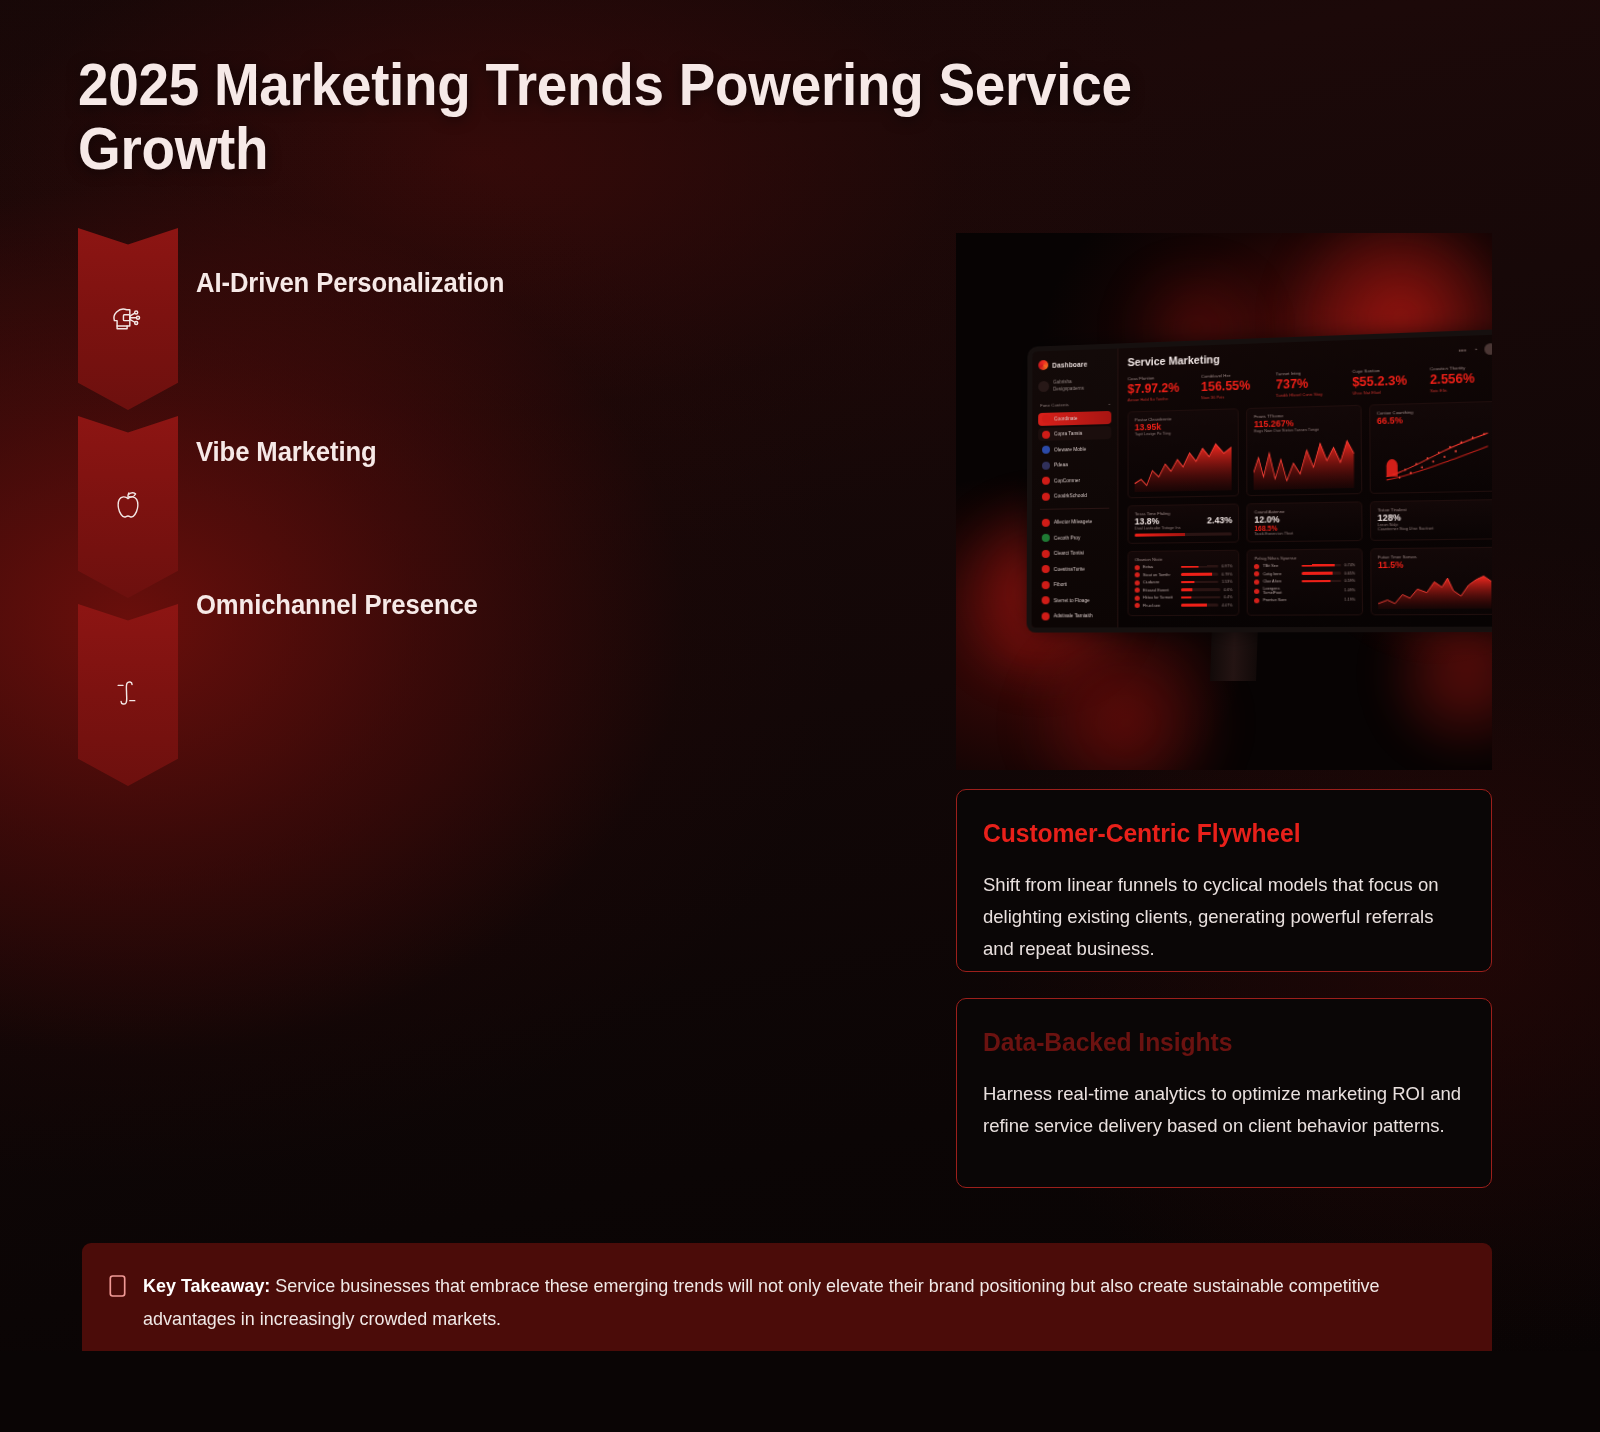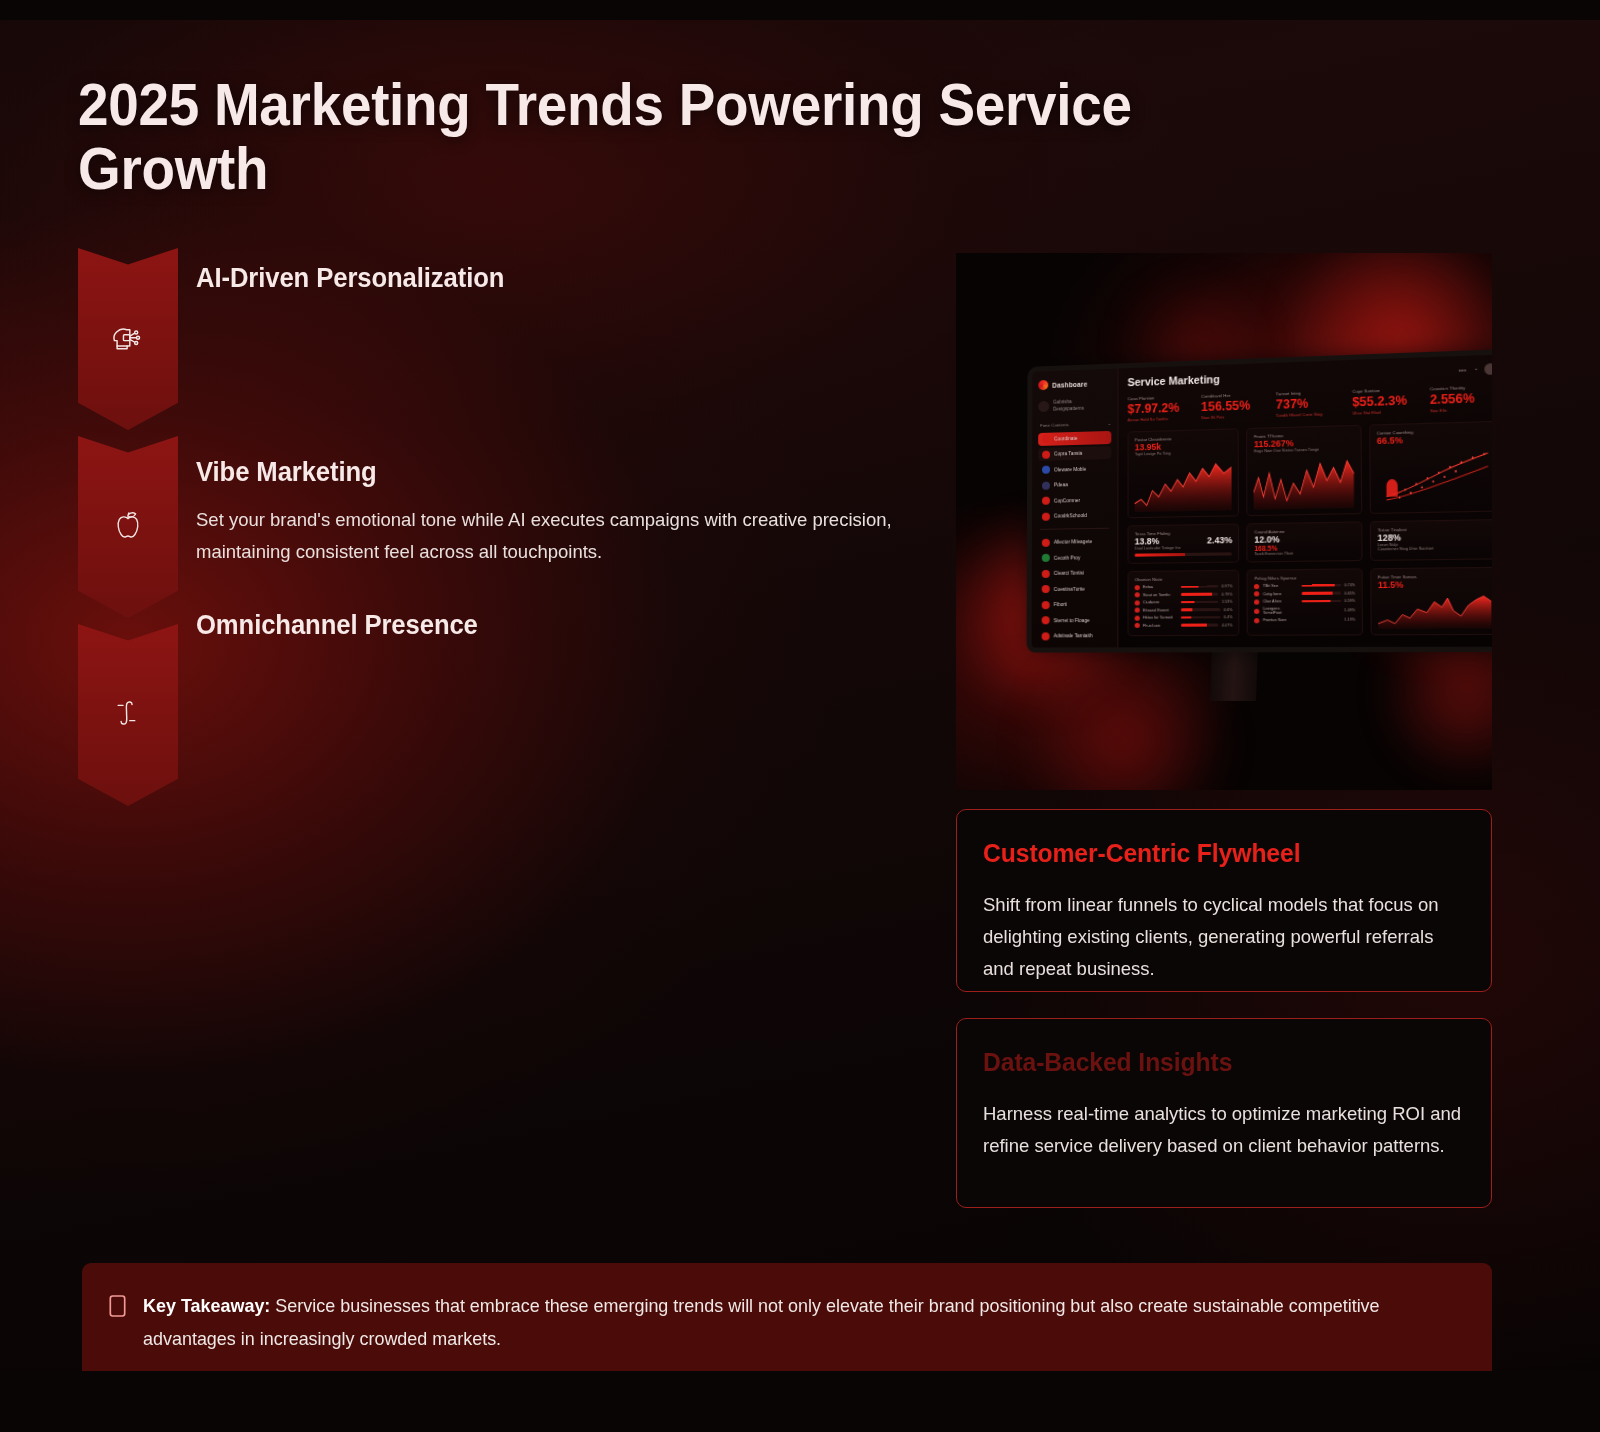--- a/index.html
+++ b/index.html
@@ -22,21 +22,20 @@
     position: absolute;
     inset: 0;
     width: 1600px;
     height: 1351px;
     background:
       radial-gradient(ellipse 900px 700px at 8% 46%, rgba(120, 16, 12, 0.85) 0%, rgba(92, 12, 10, 0.55) 32%, rgba(40, 7, 6, 0.18) 62%, rgba(10, 5, 5, 0) 80%),
       radial-gradient(ellipse 1000px 520px at 30% 12%, rgba(74, 11, 9, 0.55) 0%, rgba(38, 7, 6, 0.22) 48%, rgba(10, 5, 5, 0) 76%),
       radial-gradient(ellipse 700px 620px at 92% 70%, rgba(58, 9, 8, 0.45) 0%, rgba(10, 5, 5, 0) 70%),
       linear-gradient(168deg, #150808 0%, #1c0909 18%, #120707 52%, #0b0505 78%, #080404 100%);
     overflow: hidden;
-    margin-top: 20px;
   }
 
   
   .title {
     position: absolute;
     left: 78px;
     top: 54px;
     width: 1320px;
     font-size: 59px;
     line-height: 1.08;
@@ -318,27 +317,26 @@
           <path d="M24.5 12.5 C24.5 9.5 20.5 8.8 19 11 C17.6 13.2 18.4 18 18.4 22 C18.4 26 19.2 30.8 17.8 33 C16.3 35.2 12.3 34.5 12.3 31.5"></path>
           <path d="M9 13.5 L14.5 13.5"></path>
           <path d="M22 30.5 L27.5 30.5"></path>
         </svg>
       </span>
     </div>
   </div>
 
   <div>
 
-    <div class="trend-text" style="top:243px;">
+    <div class="trend-text" style="top:268px;">
       <div class="trend-heading">AI-Driven Personalization</div>
     </div>
 
     <div class="trend-text" style="top:437px;">
       <div class="trend-heading">Vibe Marketing</div>
-      <div class="trend-body">Set your brand's emotional tone while AI executes campaigns with creative precision, maintaining consistent feel across all touchpoints.</div>
     </div>
 
     <div class="trend-text" style="top:590px;">
       <div class="trend-heading">Omnichannel Presence</div>
     </div>
   </div>
 
   <div class="monitor-photo">
 
     <div class="smoke" style="left:-30px; top:260px; width:230px; height:200px; background:radial-gradient(circle, rgba(214,26,20,.55), rgba(214,26,20,0) 66%);"></div>

